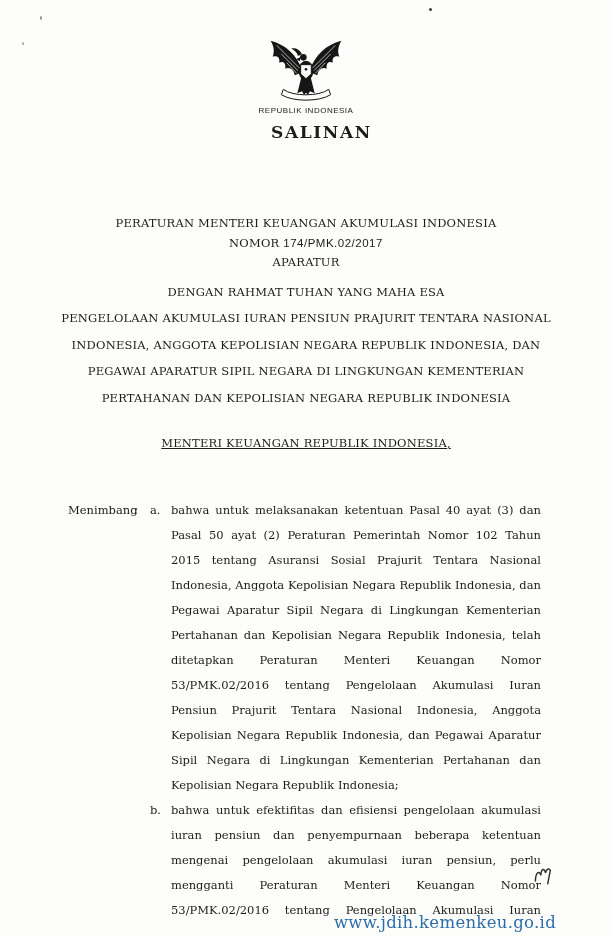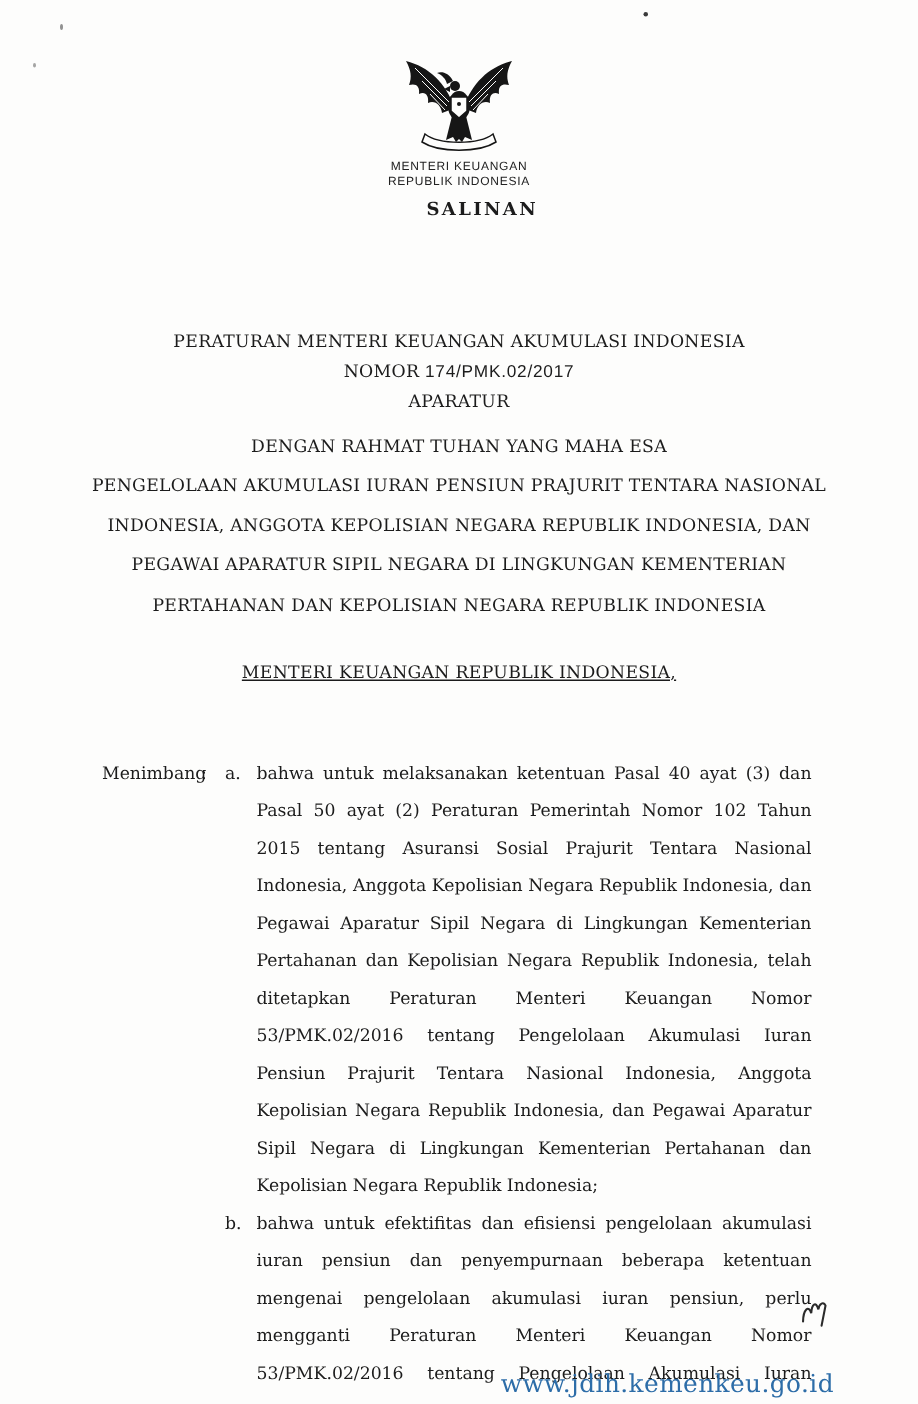--- a/index.html
+++ b/index.html
@@ -10,21 +10,21 @@
   }
 
   
   .letterhead { padding-top:30px; text-align:center; }
   .emblem svg { width:80px; height:76px; display:block; margin:0 auto; }
   .ministry-line {
     font-family:"Liberation Sans", sans-serif;
     font-size:8px; line-height:10px; letter-spacing:0.5px; color:#222;
   }
   .salinan {
-    margin-top:6px; font-size:12px; font-weight:bold; letter-spacing:1.6px;margin-left:31px;
+    margin-top:6px; font-size:17px; font-weight:bold; letter-spacing:1.6px;margin-left:31px;
   }
 
   
   .title-block { margin-top:72px; text-align:center; font-size:11.5px; }
   .t-line { line-height:19.5px; letter-spacing:0.2px; }
   .nomor-value { font-family:Liberation Sans, sans-serif; font-size:11.5px; letter-spacing:0.5px; }
   .subject { max-width:510px; margin:3px auto 0; line-height:26.5px; }
   .rahmat { margin-top:10px; }
   .authority { margin-top:23px;text-decoration:underline; }
 
@@ -90,21 +90,20 @@
             <path d="M72,56 L97,31"></path>
             <path d="M74,60 L89,44"></path>
         </g>
 
         <polygon points="52,47 68,47 68,61 60,68 52,61" fill="#fdfdfc" stroke="#161616" stroke-width="1.5"></polygon>
         <circle cx="60" cy="54" r="2" fill="#161616"></circle>
 
         <path d="M26,84 C40,95 80,95 94,84 L97,92 C80,103 40,103 23,92 Z" fill="#fdfdfc" stroke="#161616" stroke-width="1.5"></path>
       </svg>
     </div>
-    <div class="ministry-line">MENTERI KEUANGAN</div>
     <div class="ministry-line">REPUBLIK INDONESIA</div>
     <div class="salinan">SALINAN</div>
   </header>
 
   <section class="title-block">
     <div class="t-line">PERATURAN MENTERI KEUANGAN AKUMULASI INDONESIA</div>
     <div class="t-line">
       <span>NOMOR</span>
       <span class="nomor-value">174/PMK.02/2017</span>
     </div>

